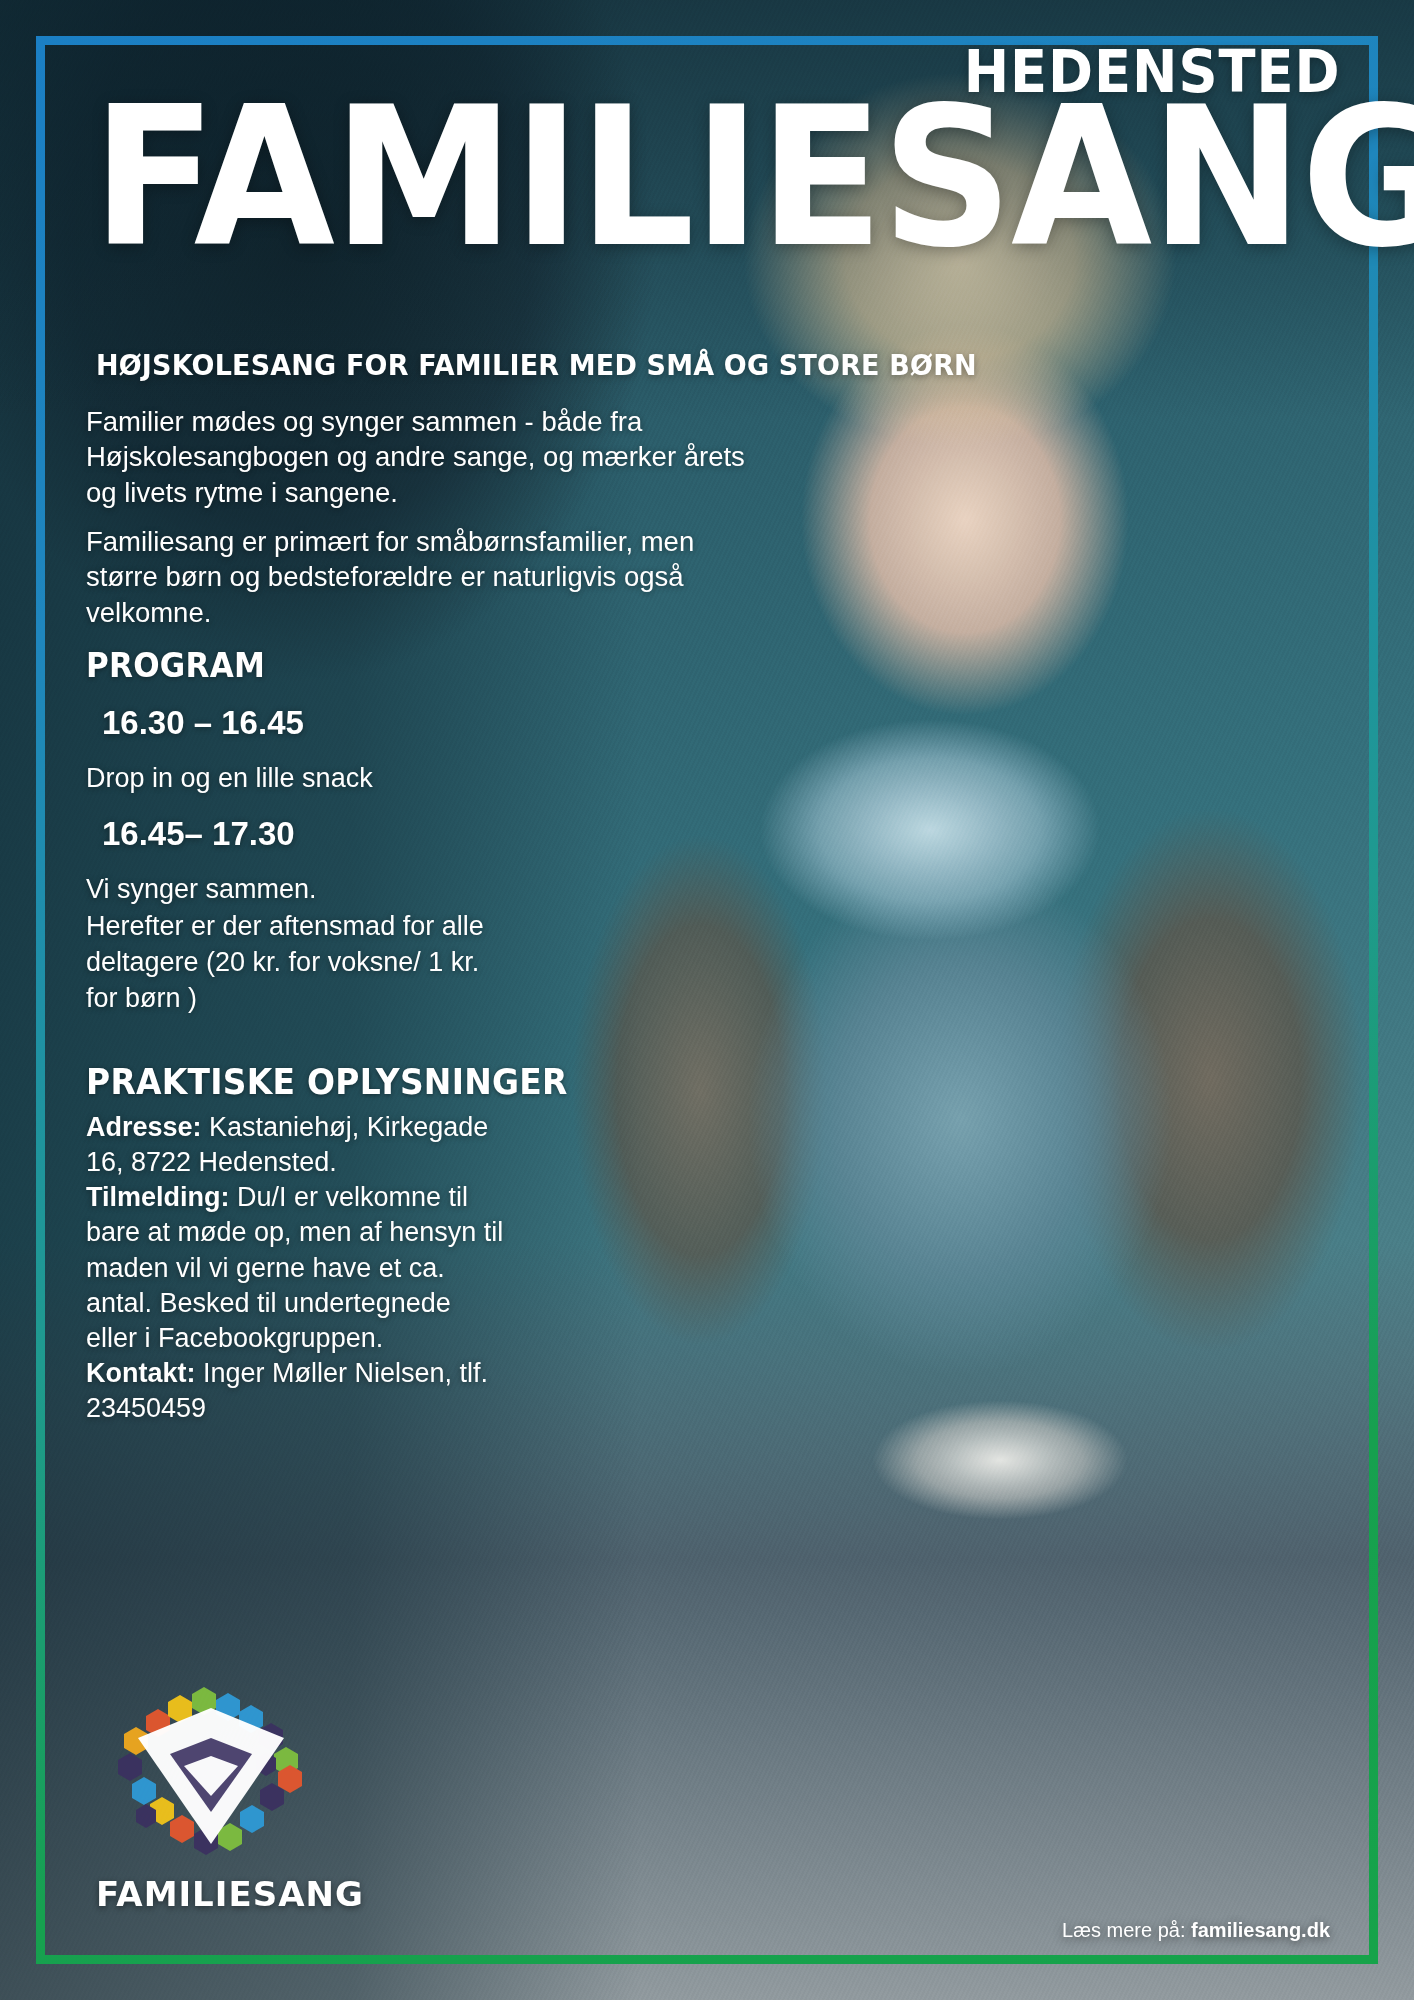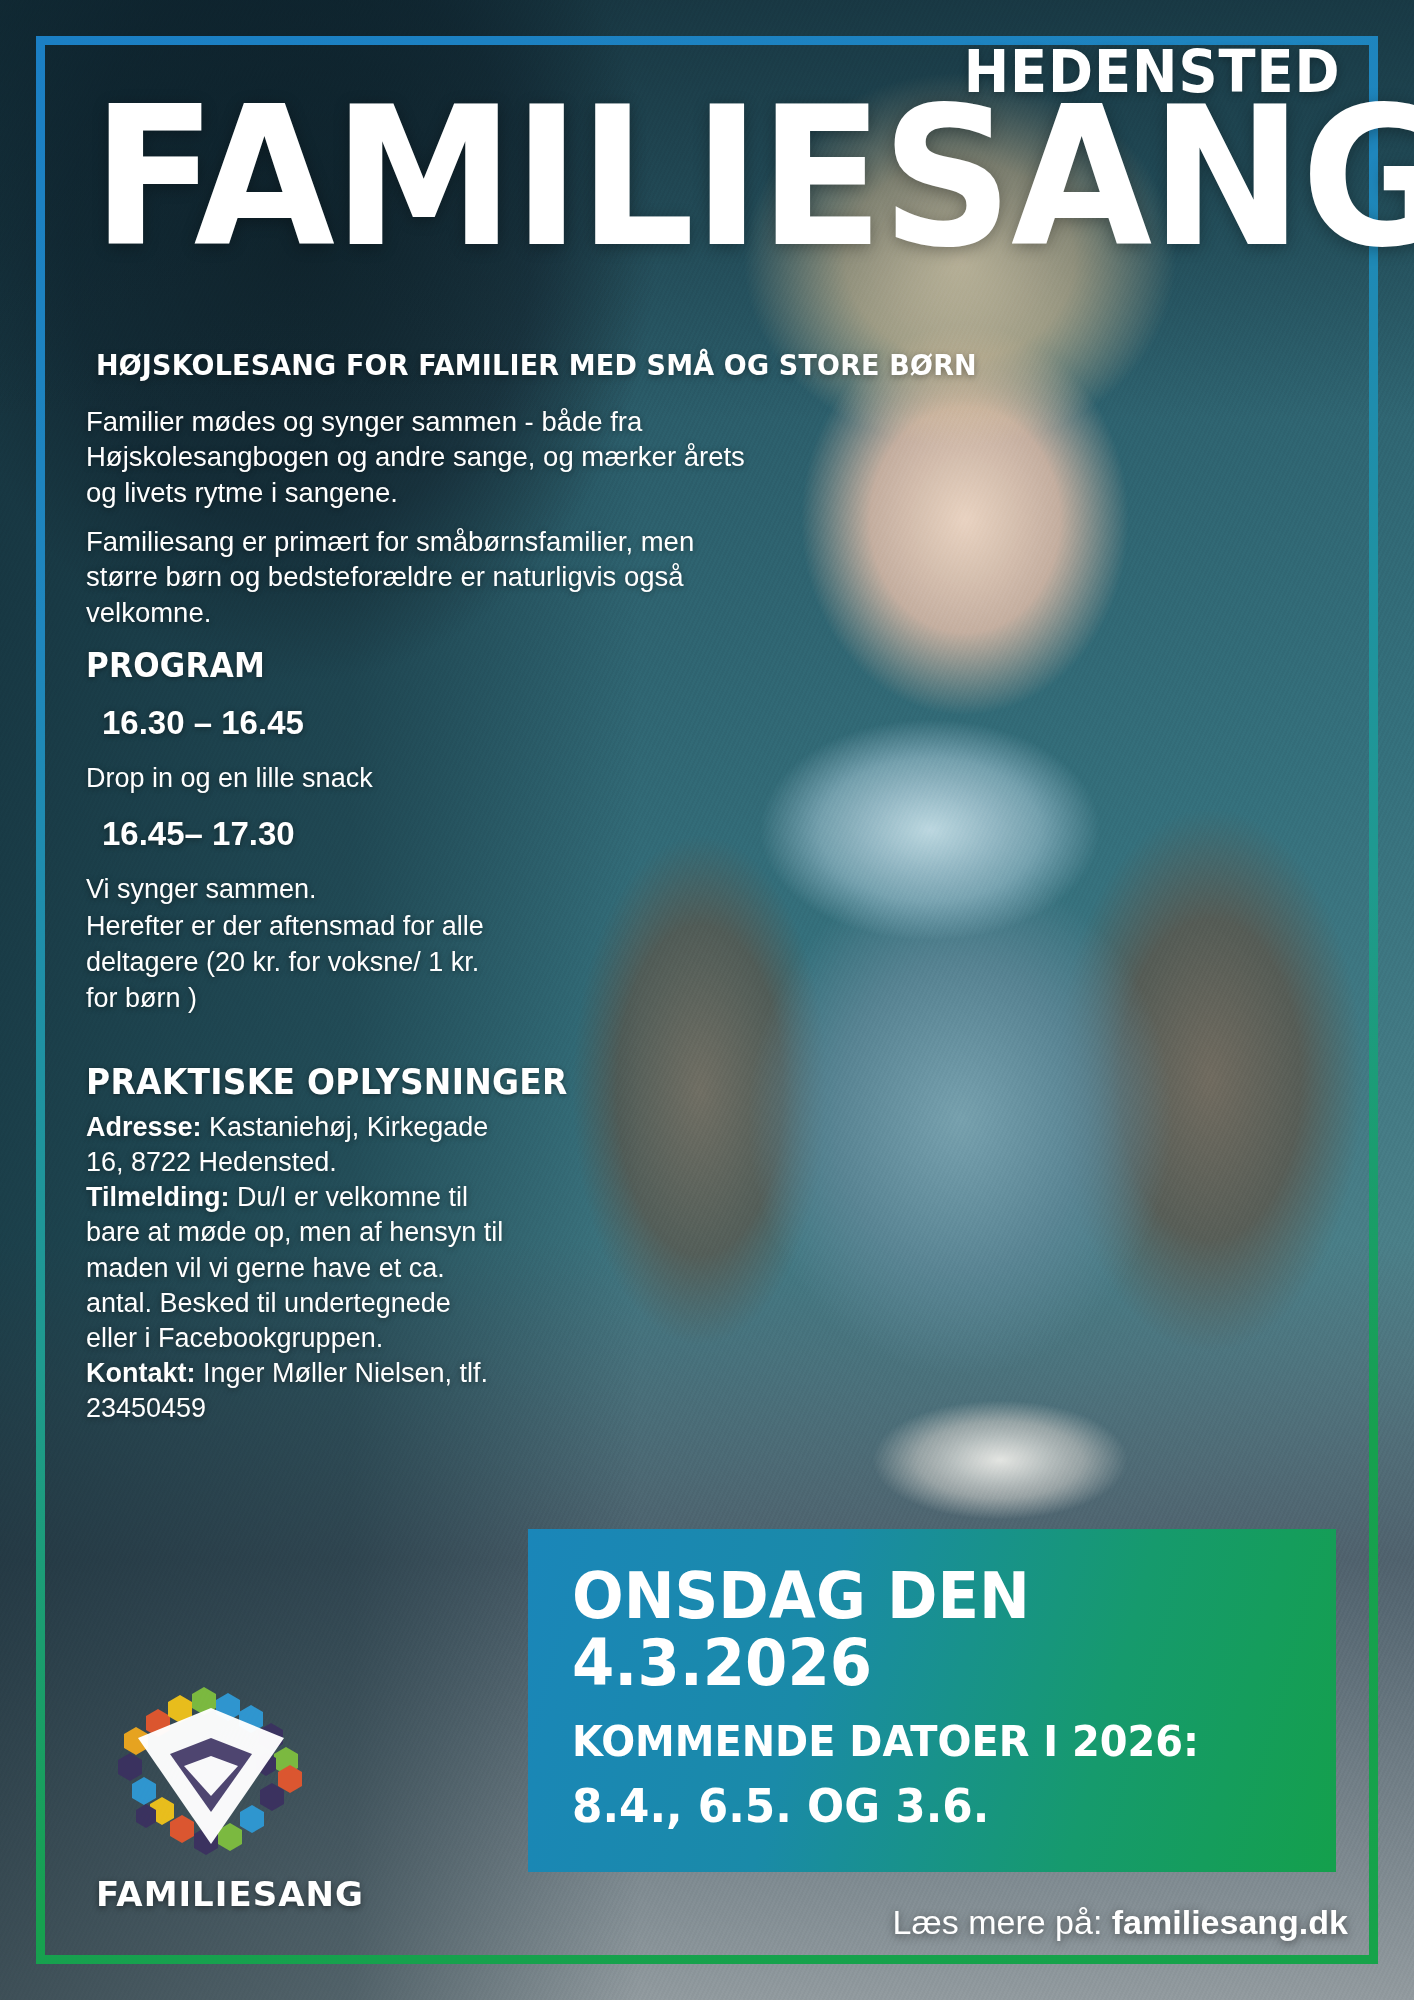--- a/index.html
+++ b/index.html
@@ -189,22 +189,22 @@
     font-family:"DejaVu Sans", sans-serif;
     font-weight:bold;
     font-size:46px;
     line-height:1.1;
     transform:scaleX(.95);
     transform-origin:0 50%;
     margin:0;
   }
   .readmore{
     position:absolute;
-    right:66px;bottom:58px;
-    font-size:34px;
+    right:84px;bottom:58px;
+    font-size:20px;
     color:#ffffff;
     text-shadow:0 2px 8px rgba(0,0,0,.5);
   }
   .readmore b{font-weight:bold;}
 
   
   .logo{
     position:absolute;
     left:96px;bottom:86px;
     width:230px;
@@ -265,25 +265,20 @@
     <div class="sec-head big">PRAKTISKE OPLYSNINGER</div>
 
     <div class="practical">
       <p><b>Adresse:</b><span> Kastaniehøj, Kirkegade 16, 8722 Hedensted.</span></p>
       <p><b>Tilmelding:</b><span> Du/I er velkomne til bare at møde op, men af hensyn til maden vil vi gerne have et ca. antal. Besked til undertegnede eller i Facebookgruppen.</span></p>
       <p><b>Kontakt:</b><span> Inger Møller Nielsen, tlf. 23450459</span></p>
     </div>
 
   </div>
 
-  <div class="datebox">
-    <p class="date-main">ONSDAG DEN 4.3.2026</p>
-    <p class="date-sub">KOMMENDE DATOER I 2026:</p>
-    <p class="date-list">8.4., 6.5. OG 3.6.</p>
-  </div>
 
   <div class="readmore">
     <span>Læs mere på: </span><b>familiesang.dk</b>
   </div>
 
   <div class="logo">
     <div class="logo-mark">
       <svg width="210" height="190" viewBox="0 0 210 190" xmlns="http://www.w3.org/2000/svg" aria-hidden="true">
         <g opacity="0.95">
 

